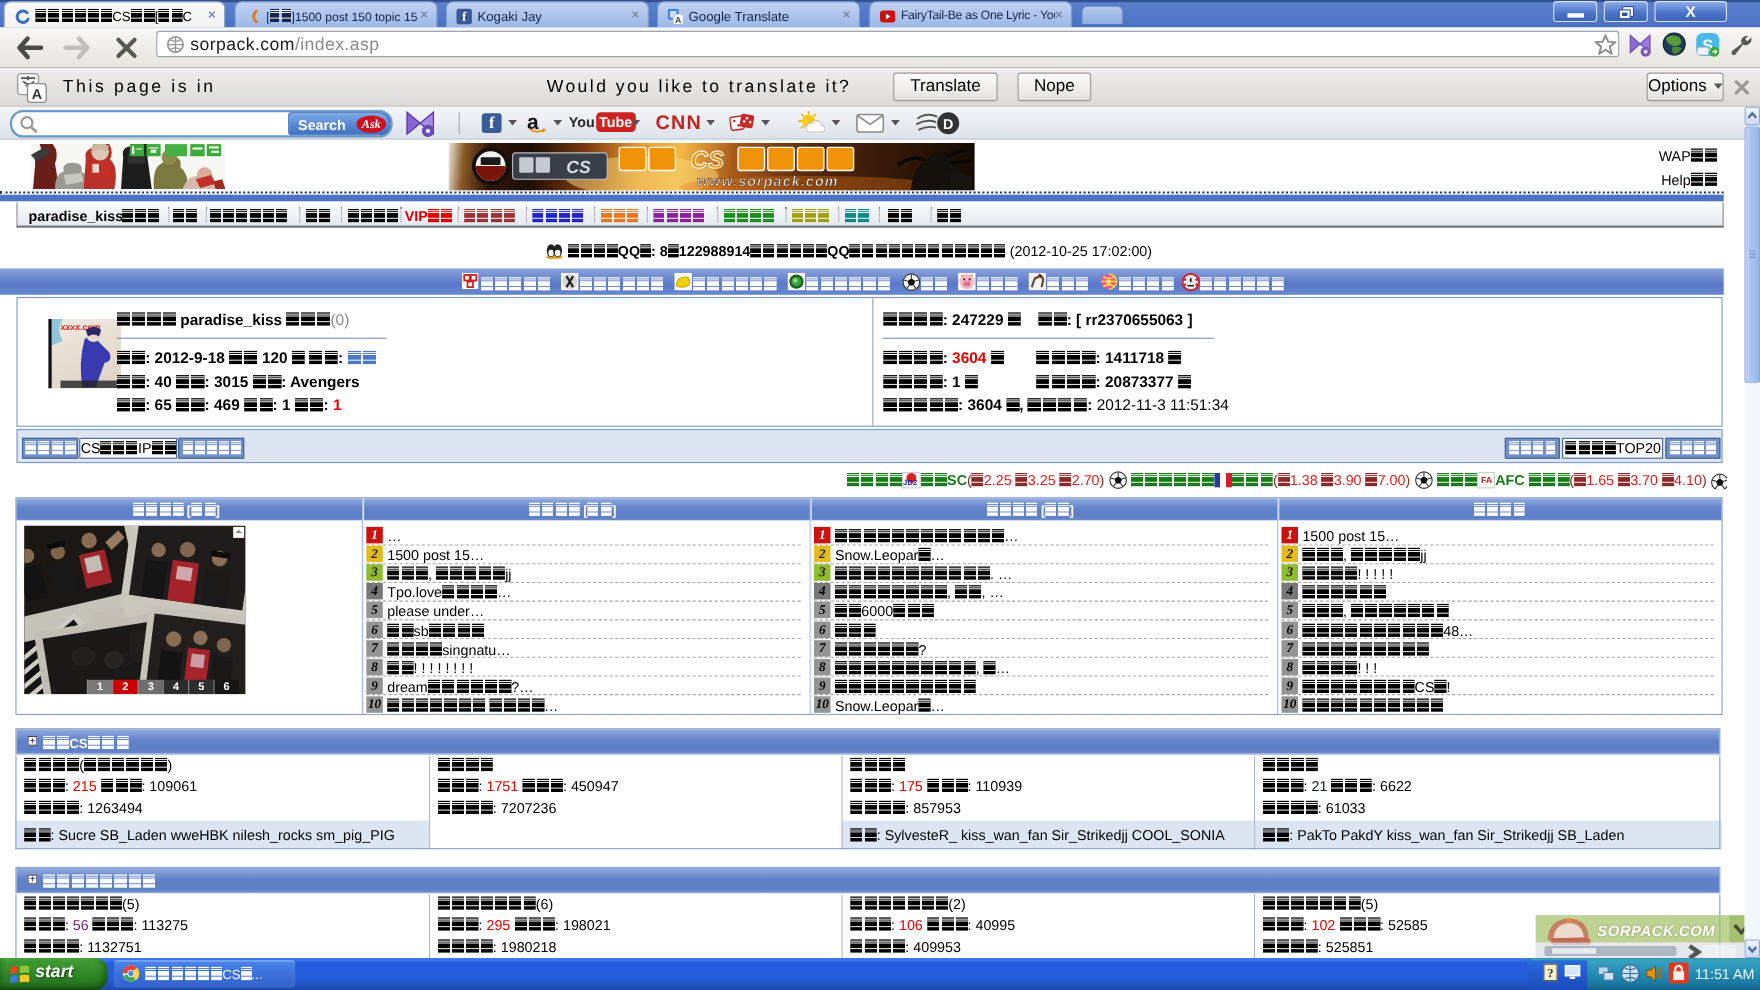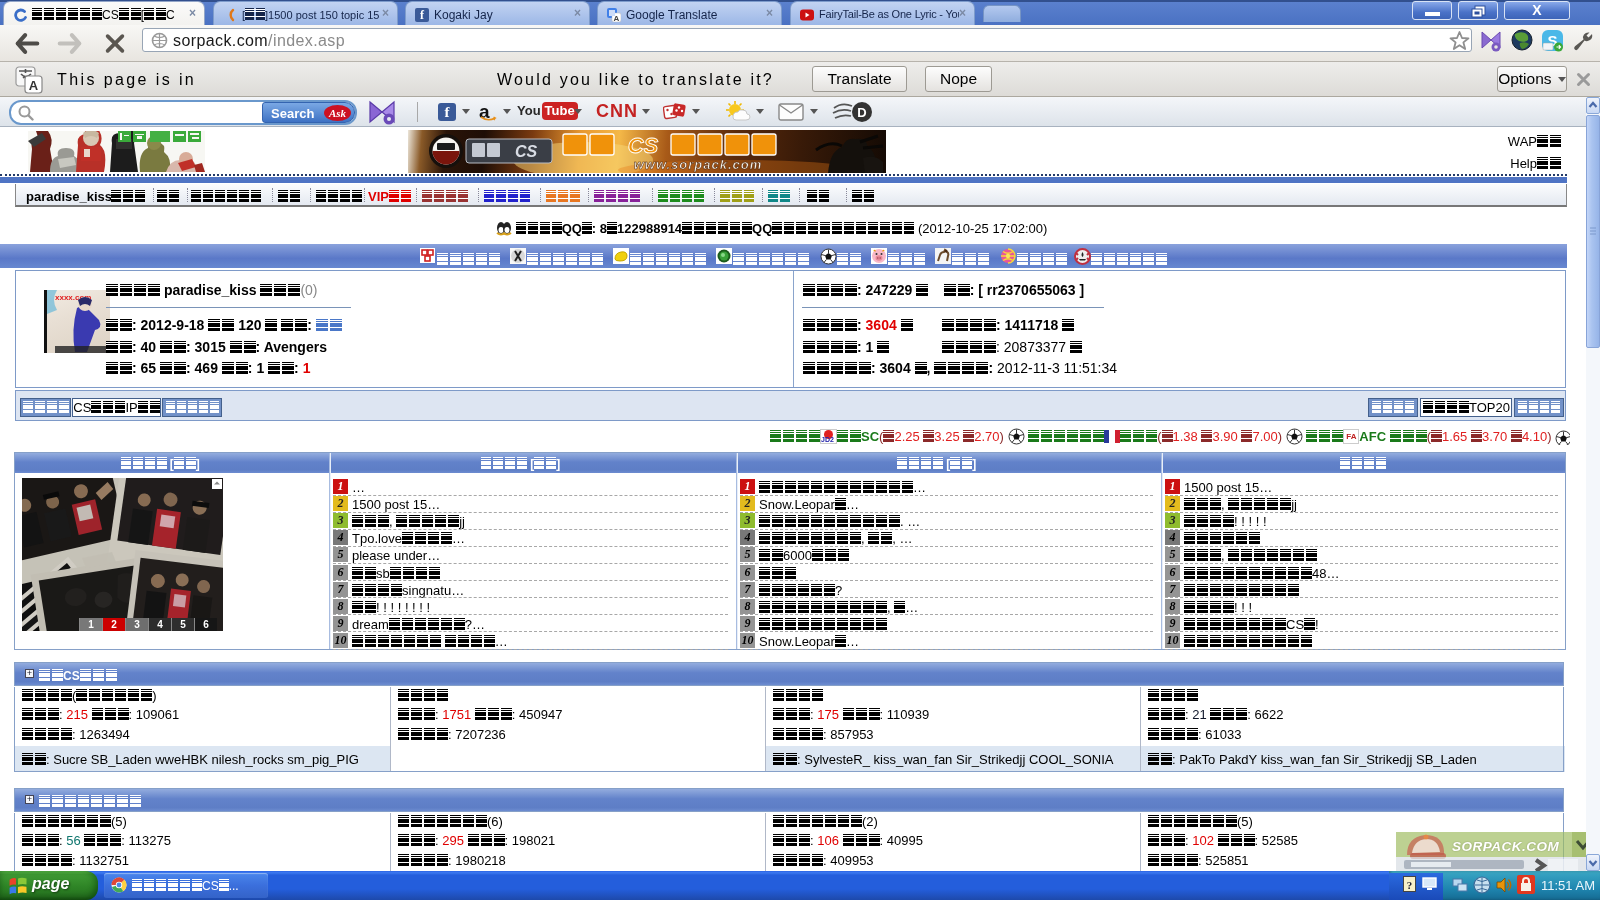--- a/index.html
+++ b/index.html
@@ -400,21 +400,21 @@
  <div class="abs" style="left:90px;top:11px;font-size:14px"><b><i class="k s14" style="width:54px"></i> paradise_kiss <i class="k s14" style="width:40px"></i></b><span style="color:#888">(0)</span></div>
  <div class="abs" style="left:90px;top:36px;width:245px;border-top:1px solid #7a94b8"></div>
  <div class="abs" style="left:90px;top:46px;font-size:14px;font-weight:bold"><i class="k s14" style="width:26px"></i>: 2012-9-18 <i class="k s14" style="width:26px"></i> 120 <i class="k s14" style="width:12px"></i> <i class="k s14" style="width:26px"></i>: <span style="color:#4a77c8"><i class="k s14" style="width:26px"></i></span></div>
  <div class="abs" style="left:90px;top:68px;font-size:14px;font-weight:bold"><i class="k s14" style="width:26px"></i>: 40 <i class="k s14" style="width:26px"></i>: 3015 <i class="k s14" style="width:26px"></i>: Avengers</div>
  <div class="abs" style="left:90px;top:89px;font-size:14px;font-weight:bold"><i class="k s14" style="width:26px"></i>: 65 <i class="k s14" style="width:26px"></i>: 469 <i class="k s14" style="width:26px"></i>: 1 <i class="k s14" style="width:26px"></i>: <span style="color:#e00000">1</span></div>
  <div class="abs" style="left:787px;top:11px;font-size:14px;font-weight:bold"><i class="k s14" style="width:54px"></i>: 247229 <i class="k s14" style="width:12px"></i>&nbsp;&nbsp;&nbsp;&nbsp;<i class="k s14" style="width:26px"></i>: [ rr2370655063 ]</div>
  <div class="abs" style="left:786px;top:36px;width:302px;border-top:1px solid #7a94b8"></div>
  <div class="abs" style="left:787px;top:46px;font-size:14px;font-weight:bold"><i class="k s14" style="width:54px"></i>: <span style="color:#e00000">3604</span> <i class="k s14" style="width:12px"></i></div>
  <div class="abs" style="left:926px;top:46px;font-size:14px;font-weight:bold"><i class="k s14" style="width:54px"></i>: 1411718 <i class="k s14" style="width:12px"></i></div>
  <div class="abs" style="left:787px;top:68px;font-size:14px;font-weight:bold"><i class="k s14" style="width:54px"></i>: 1 <i class="k s14" style="width:12px"></i></div>
- <div class="abs" style="left:926px;top:68px;font-size:14px;font-weight:normal"><i class="k s14" style="width:54px"></i>: 20873377 <i class="k s14" style="width:12px"></i></div>
+ <div class="abs" style="left:926px;top:68px;font-size:14px;font-weight:bold"><i class="k s14" style="width:54px"></i>: 20873377 <i class="k s14" style="width:12px"></i></div>
  <div class="abs" style="left:787px;top:89px;font-size:14px;font-weight:bold"><i class="k s14" style="width:68px"></i>: 3604 <i class="k s14" style="width:12px"></i>, <i class="k s14" style="width:54px"></i>: <span style="font-weight:normal">2012-11-3 11:51:34</span></div>
 </div>
 
 <div class="abs" style="left:15px;top:263px;width:1551px;height:31px;background:#dde5f2;border:1px solid #7e9ac8">
  <div class="abs" style="left:4px;top:7px;width:51px;height:19px;background:#7291c8;color:#fff;border:1px solid #44608c;font-size:13px;text-align:center;line-height:17px;--pb:#7291c8"><i class="k s12" style="width:46px"></i></div>
  <div class="abs" style="left:56px;top:7px;width:89px;height:19px;background:#fff;color:#000;border:1px solid #44608c;font-size:13px;text-align:center;line-height:17px">CS<i class="k s12" style="width:34px"></i>IP<i class="k s12" style="width:22px"></i></div>
  <div class="abs" style="left:146px;top:7px;width:60px;height:19px;background:#7291c8;color:#fff;border:1px solid #44608c;font-size:13px;text-align:center;line-height:17px;--pb:#7291c8"><i class="k s11" style="width:53px"></i></div>
  <div class="abs" style="left:1352px;top:7px;width:50px;height:19px;background:#7291c8;color:#fff;border:1px solid #44608c;font-size:13px;text-align:center;line-height:17px;--pb:#7291c8"><i class="k s11" style="width:42px"></i></div>
  <div class="abs" style="left:1404px;top:7px;width:92px;height:19px;background:#fff;color:#000;border:1px solid #44608c;font-size:13px;text-align:center;line-height:17px;text-align:left"><span style="margin-left:2px"><i class="k s12" style="width:46px"></i>TOP20</span></div>
  <div class="abs" style="left:1498px;top:7px;width:50px;height:19px;background:#7291c8;color:#fff;border:1px solid #44608c;font-size:13px;text-align:center;line-height:17px;--pb:#7291c8"><i class="k s11" style="width:42px"></i></div>
@@ -628,21 +628,21 @@
       </div>
       <div class="abs" style="left:1126px;top:25px;width:1px;height:85px;background:#b0b8c8"></div>
       <div class="abs" style="left:0;top:25px;width:1550px;height:85px;border:1px solid #86a0c8;border-top:none"></div>
     </div>
 <div class="abs" style="left:14px;top:661px;width:1552px;height:88px">
       <div class="abs hdrbar" style="left:0;top:0;width:1550px;height:24px;border:1px solid #86a0c8">
         <span class="abs" style="left:10px;top:6px;width:9px;height:9px;background:#f4f6fa;border:1px solid #445;color:#223;font:9px/8px 'Liberation Mono';text-align:center">+</span>
         <span class="abs" style="left:24px;top:6px;--pb:#6282ca"><i class="k s13" style="width:102px"></i></span>
       </div>
       <div class="abs" style="left:8px;top:26px;font-size:13px;white-space:nowrap"><i class="k s13" style="width:89px"></i>(5)</div>
-      <div class="abs" style="left:8px;top:45px;font-size:13px;white-space:nowrap"><i class="k s13" style="width:37px"></i>: <span style="color:#0f766e">56</span> <i class="k s13" style="width:37px"></i>: 113275</div>
+      <div class="abs" style="left:8px;top:45px;font-size:13px;white-space:nowrap"><i class="k s13" style="width:37px"></i>: <span style="color:#701a75">56</span> <i class="k s13" style="width:37px"></i>: 113275</div>
       <div class="abs" style="left:8px;top:65px;font-size:13px;white-space:nowrap"><i class="k s13" style="width:50px"></i>: 1132751</div>
       <div class="abs" style="left:384px;top:26px;font-size:13px;white-space:nowrap"><i class="k s13" style="width:89px"></i>(6)</div>
       <div class="abs" style="left:384px;top:45px;font-size:13px;white-space:nowrap"><i class="k s13" style="width:37px"></i>: <span style="color:#e00000">295</span> <i class="k s13" style="width:37px"></i>: 198021</div>
       <div class="abs" style="left:384px;top:65px;font-size:13px;white-space:nowrap"><i class="k s13" style="width:50px"></i>: 1980218</div>
       <div class="abs" style="left:376px;top:25px;width:1px;height:63px;background:#b0b8c8"></div>
       <div class="abs" style="left:759px;top:26px;font-size:13px;white-space:nowrap"><i class="k s13" style="width:89px"></i>(2)</div>
       <div class="abs" style="left:759px;top:45px;font-size:13px;white-space:nowrap"><i class="k s13" style="width:37px"></i>: <span style="color:#e00000">106</span> <i class="k s13" style="width:37px"></i>: 40995</div>
       <div class="abs" style="left:759px;top:65px;font-size:13px;white-space:nowrap"><i class="k s13" style="width:50px"></i>: 409953</div>
       <div class="abs" style="left:751px;top:25px;width:1px;height:63px;background:#b0b8c8"></div>
       <div class="abs" style="left:1134px;top:26px;font-size:13px;white-space:nowrap"><i class="k s13" style="width:89px"></i>(5)</div>
@@ -693,21 +693,21 @@
 <div id="taskbar" class="abs">
  <div class="abs" style="left:0;top:0;width:98px;height:29px;border-radius:0 12px 12px 0;background:linear-gradient(#5aba48 0%,#3f9a34 12%,#2e8426 55%,#277420 88%,#1e5c18 100%);box-shadow:inset 0 -3px 6px rgba(0,40,0,.35), inset -4px 0 6px rgba(0,60,0,.3)">
   <svg class="abs" style="left:8px;top:4px" width="22" height="21" viewBox="0 0 22 21">
         <g transform="rotate(-4 11 10)">
 <path d="M2 4 Q5 2 8.5 3.2 L8 9.5 Q4.5 8.5 1.5 10Z" fill="#e8442a"></path>
 <path d="M10.5 3.5 Q14 2.2 19 4 L18.5 10 Q14 8.8 10 9.8Z" fill="#88c838"></path>
 <path d="M1.4 12 Q4.5 10.5 8 11.5 L7.5 18 Q4 17 1 18.5Z" fill="#3a7ae8"></path>
 <path d="M9.8 11.8 Q13.5 10.8 18.3 12.2 L18 18.5 Q13.5 17.2 9.4 18.2Z" fill="#f8c828"></path>
 </g>
       </svg>
-  <span class="abs" style="left:32px;top:4px;color:#fff;font:bold italic 16px 'Liberation Sans';text-shadow:1px 1px 2px rgba(0,0,0,.5)">page</span>
+  <span class="abs" style="left:32px;top:4px;color:#fff;font:bold italic 16px 'Liberation Sans';text-shadow:1px 1px 2px rgba(0,0,0,.5)">start</span>
  </div>
  <div class="abs" style="left:104px;top:2px;width:164px;height:25px;border-radius:3px;background:linear-gradient(#4a86ec,#3b6fdc 50%,#3463c8);box-shadow:inset 0 1px 1px rgba(255,255,255,.4)">
   <svg class="abs" style="left:7px;top:4px" width="16" height="16" viewBox="0 0 16 16">
         <circle cx="8" cy="8" r="7.5" fill="#f4f4f4"></circle>
         <path d="M8 8 m-7.5 0 a7.5 7.5 0 0 1 13 -5.2 l-5.5 5.2z" fill="#dd4838"></path>
         <path d="M8 8 l5.5 -5.2 a7.5 7.5 0 0 1 -1.2 11.4z" fill="#ffd040"></path>
         <path d="M8 8 l4.3 6.2 a7.5 7.5 0 0 1 -11.3 -4.2z" fill="#40a858"></path>
         <circle cx="8" cy="8" r="3.2" fill="#fff"></circle>
         <circle cx="8" cy="8" r="2.4" fill="#4a88e8"></circle>
       </svg>

